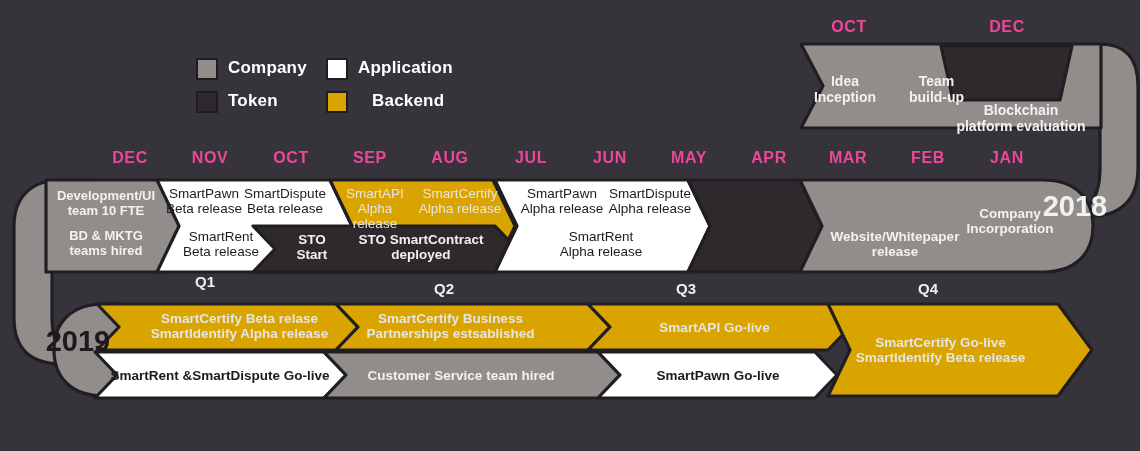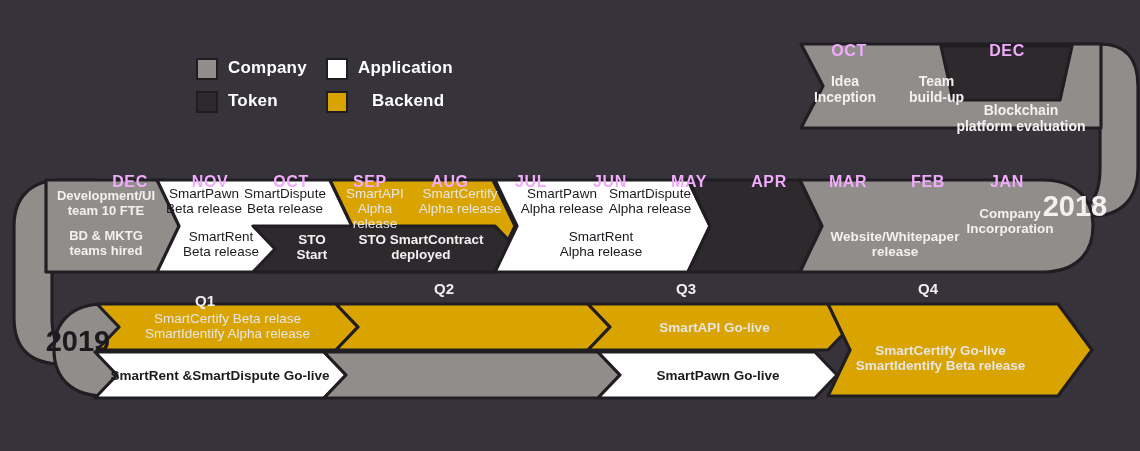--- a/index.html
+++ b/index.html
@@ -13,21 +13,21 @@
   #stage{position:absolute;left:0;top:0;width:1140px;height:451px;}
   svg.layer{position:absolute;left:0;top:0;width:1140px;height:451px;}
 
   .txt{position:absolute;text-align:center;line-height:1.12;white-space:pre-line;}
 
   
   .legend-sw{position:absolute;width:22px;height:22px;border:2px solid #201d21;box-sizing:border-box;}
   .legend-lb{position:absolute;font-size:17px;font-weight:bold;color:#ffffff;letter-spacing:.2px;}
 
   
-  .month{position:absolute;font-size:16px;font-weight:bold;color:#f0abfc;letter-spacing:.6px;text-align:center;margin-top:24px;}
+  .month{position:absolute;font-size:16px;font-weight:bold;color:#ec4899;letter-spacing:.6px;text-align:center;}
   .quarter{position:absolute;font-size:15px;font-weight:bold;color:#f0eef0;text-align:center;}
   .yearlab{position:absolute;font-weight:bold;text-align:center;}
 
   .onGrey{color:#f2f1f2;}
   .onDark{color:#f2f1f2;}
   .onWhite{color:#1d1a1f;}
   .onGold{color:#e5e5e5;}
 
   .b{font-weight:bold;}
 </style>
@@ -148,29 +148,32 @@
 Start</div>
   <div class="txt onDark b" style="left:348px;top:232px;width:146px;font-size:13.5px;">STO SmartContract
 deployed</div>
   <div class="txt onWhite" style="left:543px;top:229px;width:116px;font-size:13.5px;">SmartRent
 Alpha release</div>
   <div class="txt onGrey b" style="left:820px;top:229px;width:150px;font-size:13.5px;">Website/Whitepaper
 release</div>
   <div class="txt onGrey b" style="left:955px;top:206px;width:110px;font-size:13.5px;">Company
 Incorporation</div>
 
-  <div class="quarter" style="left:175px;top:292px;width:60px;">Q1</div>
+  <div class="quarter" style="left:175px;top:273px;width:60px;">Q1</div>
   <div class="quarter" style="left:414px;top:280px;width:60px;">Q2</div>
   <div class="quarter" style="left:656px;top:280px;width:60px;">Q3</div>
   <div class="quarter" style="left:898px;top:280px;width:60px;">Q4</div>
 
   <div class="yearlab onWhite" style="left:33px;top:325px;width:90px;font-size:29px;color:#1d1a1f;">2019</div>
 
-  <div class="txt onGold" style="left:120px;top:311px;width:215px;font-size:13.5px;font-weight:normal;">SmartCertify Beta relase
+  <div class="txt onGold" style="left:132px;top:311px;width:215px;font-size:13.5px;font-weight:bold;">SmartCertify Beta relase
 SmartIdentify Alpha release</div>
+  <div class="txt onGold" style="left:348px;top:311px;width:205px;font-size:13.5px;font-weight:bold;">SmartCertify Business
+Partnerships estsablished</div>
   <div class="txt onGold" style="left:612px;top:320px;width:205px;font-size:13.5px;font-weight:bold;">SmartAPI Go-live</div>
-  <div class="txt onGold" style="left:828px;top:335px;width:225px;font-size:13.5px;font-weight:bold;margin-top:8px;">SmartCertify Go-live
+  <div class="txt onGold" style="left:828px;top:335px;width:225px;font-size:13.5px;font-weight:bold;">SmartCertify Go-live
 SmartIdentify Beta release</div>
 
   <div class="txt onWhite" style="left:110px;top:368px;width:220px;font-size:13.5px;font-weight:bold;">SmartRent &amp;SmartDispute Go-live</div>
+  <div class="txt onGrey b" style="left:356px;top:368px;width:210px;font-size:13.5px;">Customer Service team hired</div>
   <div class="txt onWhite" style="left:618px;top:368px;width:200px;font-size:13.5px;font-weight:bold;">SmartPawn Go-live</div>
 
 </div>
 
 </body></html>

